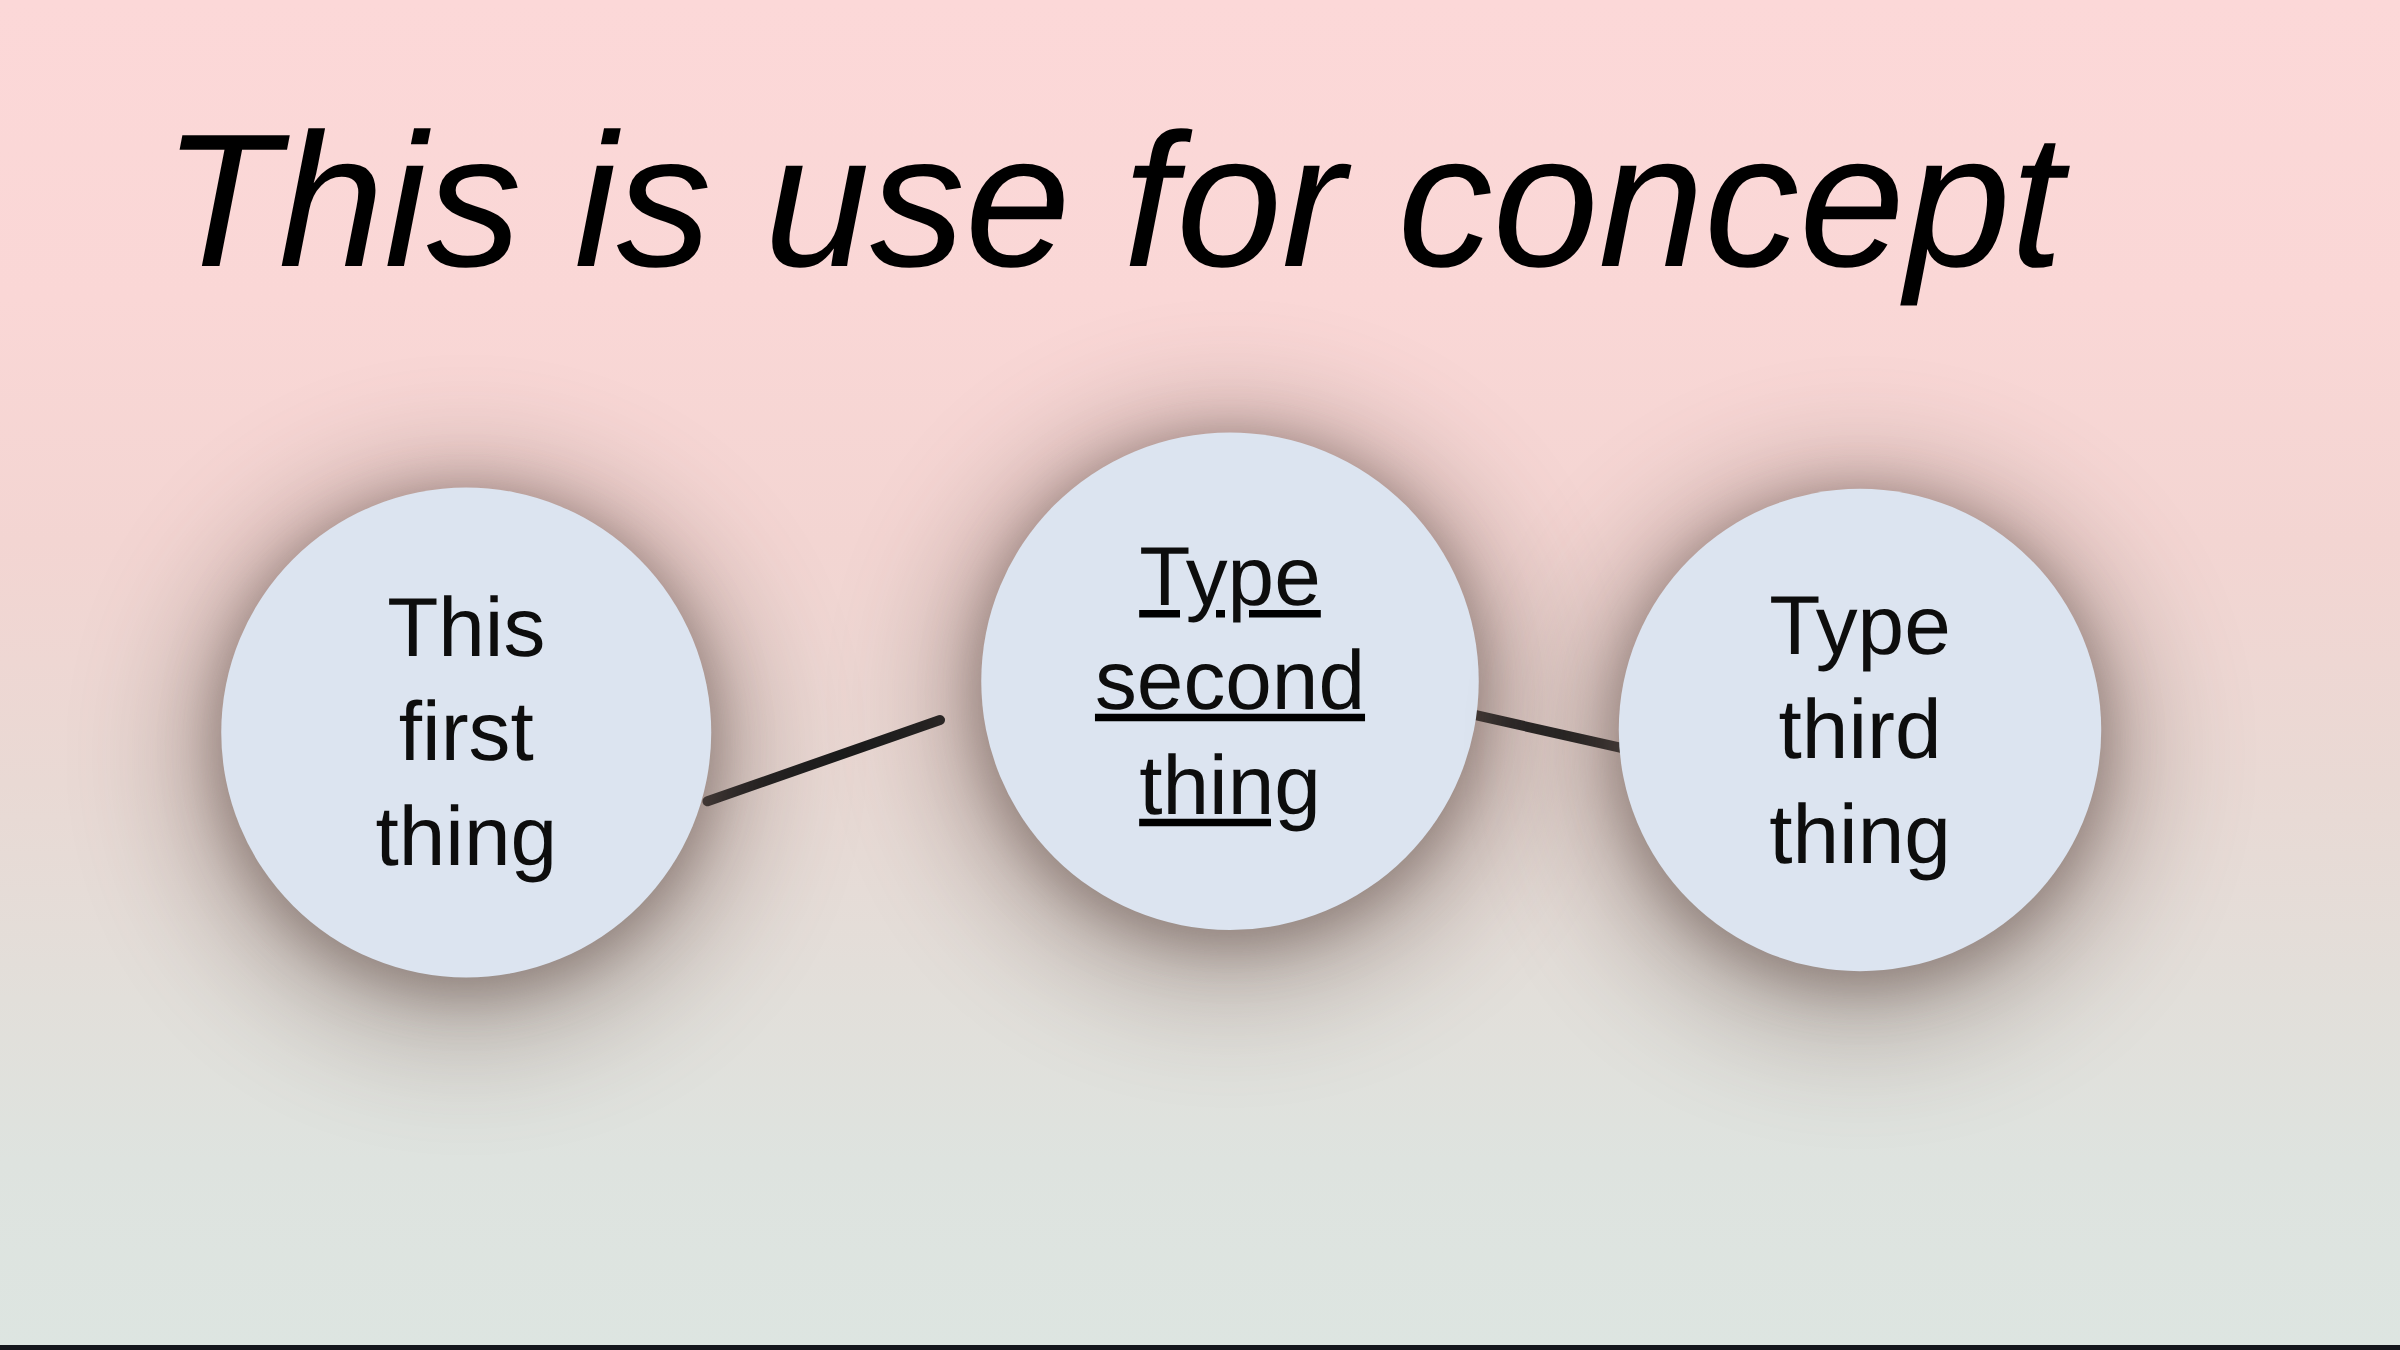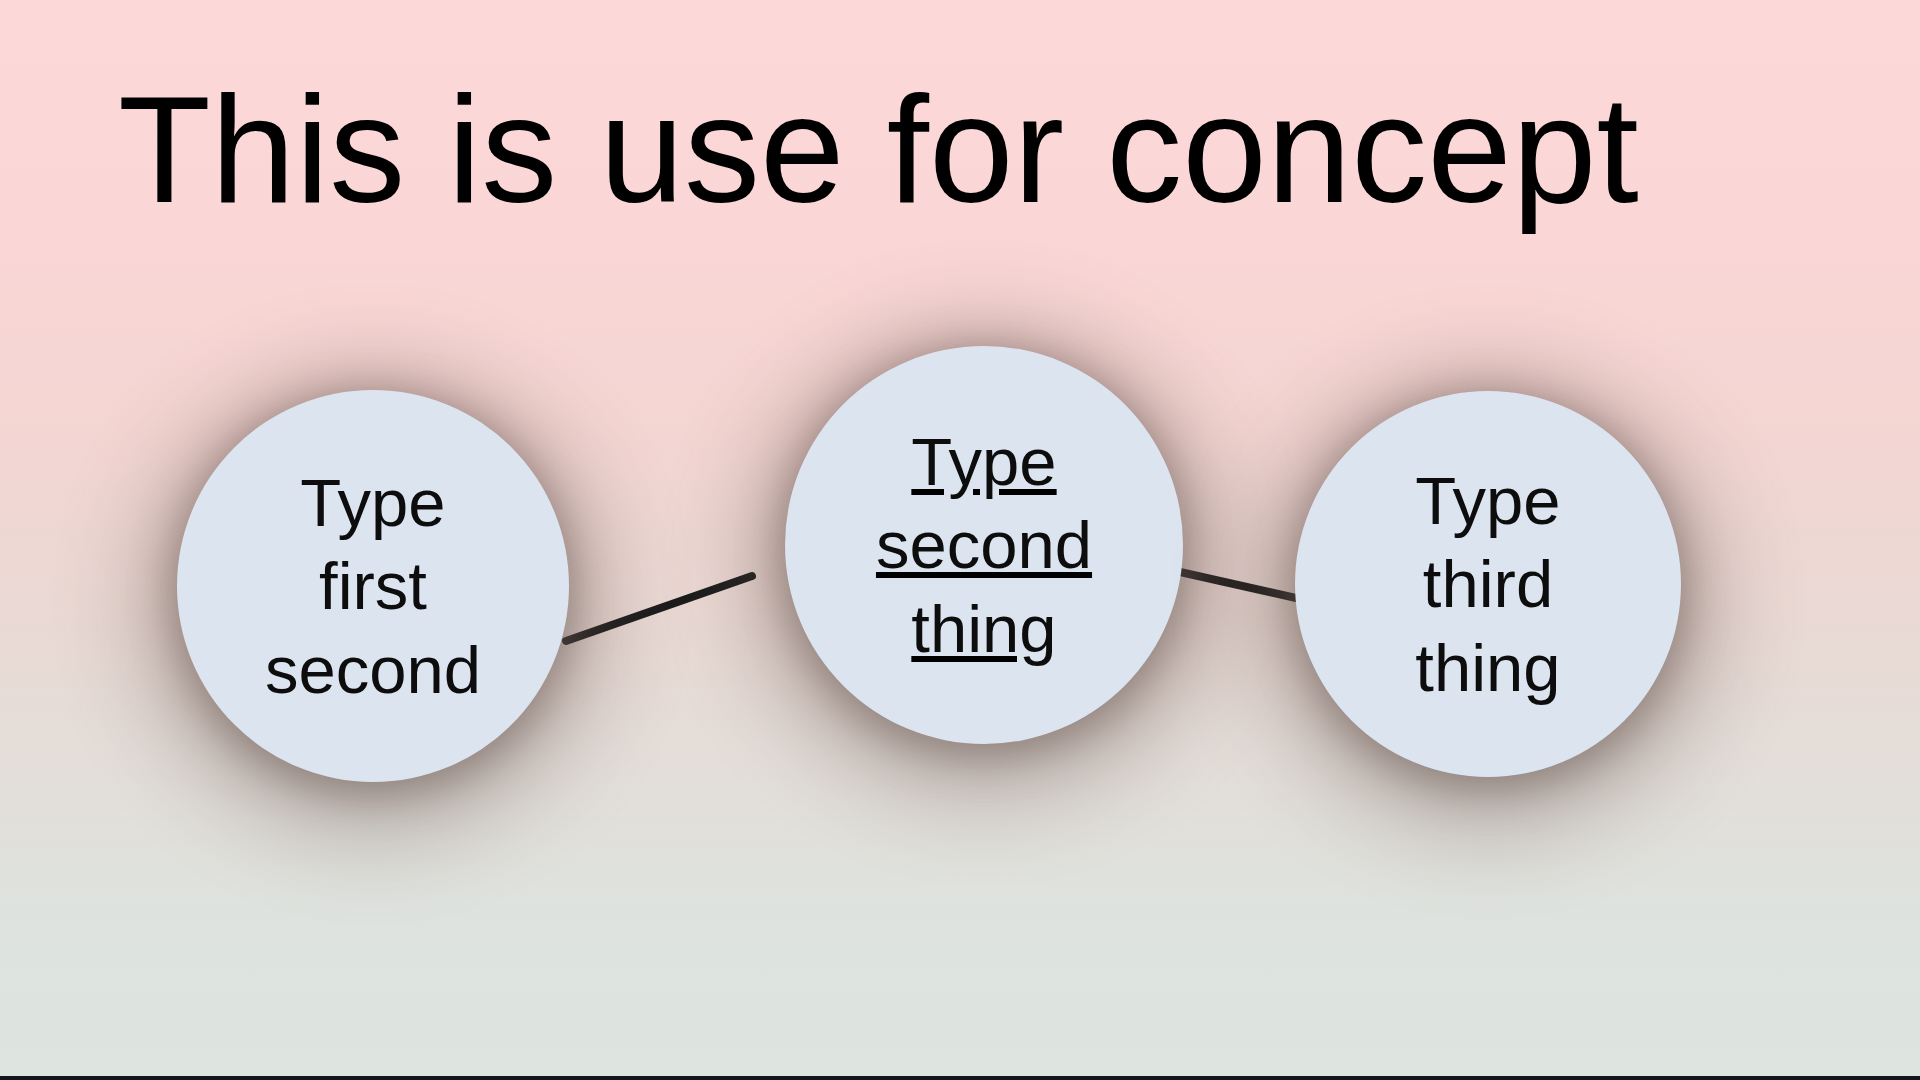--- a/index.html
+++ b/index.html
@@ -19,26 +19,27 @@
       #f3d5d2 40%,
       #e9d9d4 58%,
       #e2dfda 74%,
       #dee3df 86%,
       #dde5e1 100%);
   }
   .title {
     position: absolute;
     left: 118px;
     top: 62px;
-    margin: 0;
+    margin: 12px;
     font-size: 152px;
     font-weight: 400;
     letter-spacing: 0px;
     color: #000000;
     white-space: nowrap;
+    font-style: italic;
   }
   .connectors {
     position: absolute;
     left: 0;
     top: 0;
     width: 1920px;
     height: 1080px;
     z-index: 1;
   }
   .node {
@@ -96,21 +97,21 @@
 <div class="slide">
 
   <h1 class="title">This is use for concept</h1>
 
   <svg class="connectors" viewBox="0 0 1920 1080" xmlns="http://www.w3.org/2000/svg">
     <line x1="566" y1="641" x2="752" y2="576" stroke="#1c1c1c" stroke-width="8" stroke-linecap="round"></line>
     <line x1="1140" y1="563" x2="1358" y2="612" stroke="#1c1c1c" stroke-width="8" stroke-linecap="round"></line>
   </svg>
 
   <div class="node pos-1">
-    <span class="node-label">Type first second</span>
+    <span class="node-label">This first thing</span>
   </div>
 
   <div class="node pos-2">
     <span class="node-label">Type second thing</span>
   </div>
 
   <div class="node pos-3">
     <span class="node-label">Type third thing</span>
   </div>
 

